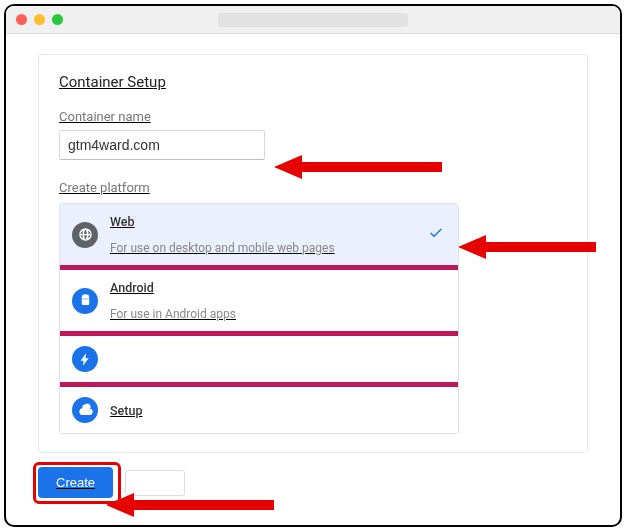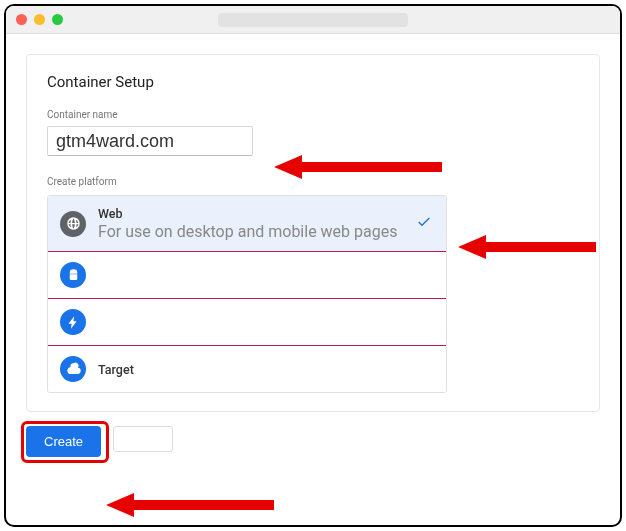--- a/index.html
+++ b/index.html
@@ -37,97 +37,98 @@
     .addr-bar {
       position: absolute;
       left: 50%;
       transform: translateX(-50%);
       width: 190px;
       height: 14px;
       background: #e2e2e2;
       border-radius: 4px;
     }
     .content {
-      padding: 20px 20px 16px;
+      padding: 20px 32px 16px;
       height: calc(100% - 28px);
       position: relative;
+      text-decoration: underline;
     }
     .card {
       border: 1px solid #e5e7eb;
       border-radius: 4px;
       padding: 18px 20px 18px;
       position: relative;
     }
     .page-title {
       font-size: 15px;
       font-weight: 400;
       color: #222;
       margin-bottom: 18px;
     }
     .field-label {
-      font-size: 10px;
+      font-size: 13px;
       color: #777;
       margin-bottom: 6px;
     }
     .container-name-input {
       width: 206px;
       height: 30px;
       border: 1px solid #d8d8d8;
       border-bottom: 1px solid #bdbdbd;
       border-radius: 2px;
       padding: 0 8px;
-      font-size: 18px;
+      font-size: 14px;
       color: #333;
       outline: none;
     }
     .platform-section { margin-top: 20px; }
     .platform-list {
       margin-top: 8px;
       border: 1px solid #e0e0e0;
       border-radius: 3px;
       overflow: hidden;
       width: 400px;
     }
     .platform-item {
       display: flex;
       align-items: center;
       padding: 10px 12px;
-      border-bottom: 1px solid #be185d;
+      border-bottom: 5px solid #be185d;
       cursor: pointer;
       position: relative;
       background: #fff;
     }
     .platform-item:last-child { border-bottom: none; }
     .platform-item.selected { background: #eaf1fd; }
     .platform-icon {
       width: 26px; height: 26px;
       border-radius: 50%;
       display: flex;
       align-items: center;
       justify-content: center;
       margin-right: 12px;
       flex-shrink: 0;
     }
     .platform-icon svg { width: 15px; height: 15px; fill: #fff; }
     .platform-text { display: flex; flex-direction: column; }
     .platform-name { font-size: 12.5px; color: #333; font-weight: 500; }
-    .platform-desc { font-size: 16px; color: #888; margin-top: 1px; }
+    .platform-desc { font-size: 12px; color: #888; margin-top: 12px; }
     .checkmark {
       position: absolute;
       right: 14px;
       top: 50%;
       transform: translateY(-50%);
       color: #1a73e8;
     }
     .checkmark svg { width: 16px; height: 16px; stroke: #1a73e8; stroke-width: 2; fill: none; }
     .footer-actions {
       margin-top: 14px;
       display: flex;
       gap: 12px;
-      align-items: flex-start;
+      align-items: center;
       position: relative;
     }
     .create-btn {
       background: #1a73e8;
       color: #fff;
       border: none;
       border-radius: 4px;
       padding: 8px 18px;
       font-size: 13px;
       font-weight: 500;
@@ -191,36 +192,40 @@
               <div class="checkmark"><svg viewBox="0 0 24 24">
                   <polyline points="4,12 9,17 20,6"></polyline>
                 </svg></div>
             </div>
             <div class="platform-item">
               <div class="platform-icon" style="background: rgb(26, 115, 232);">
                 <svg viewBox="0 0 24 24">
                   <path d="M6 8a6 6 0 0112 0v1H6V8zm2-3l-1.2-2 .9-.5L9 4.6A6 6 0 0112 4a6 6 0 013 .6l1.3-2.1.9.5L16 5a6 6 0 012 3H6a6 6 0 012-3zm-2 5h12v7a2 2 0 01-2 2H8a2 2 0 01-2-2v-7zm3-4.5a.8.8 0 100 1.6.8.8 0 000-1.6zm6 0a.8.8 0 100 1.6.8.8 0 000-1.6z"></path>
                 </svg>
               </div>
+              <div class="platform-text">
+                <div class="platform-name">Android</div>
+                <div class="platform-desc">For use in Android apps</div>
+              </div>
             </div>
             <div class="platform-item">
               <div class="platform-icon" style="background: rgb(26, 115, 232);">
                 <svg viewBox="0 0 24 24">
                   <path d="M13 2L4 14h5l-1 8 9-12h-5l1-8z"></path>
                 </svg>
               </div>
             </div>
             <div class="platform-item">
               <div class="platform-icon" style="background: rgb(26, 115, 232);">
                 <svg viewBox="0 0 24 24">
                   <path d="M12 2a5 5 0 00-5 5v1a6 6 0 00-2 11h13a5 5 0 001-10 5 5 0 00-7-7z"></path>
                 </svg>
               </div>
               <div class="platform-text">
-                <div class="platform-name">Target</div>
+                <div class="platform-name">Setup</div>
               </div>
             </div>
           </div>
       </div>
     </div>
 
     <div class="footer-actions">
       <div class="create-highlight"></div>
       <button class="create-btn">Create</button>
       <div class="cancel-ghost"></div>

